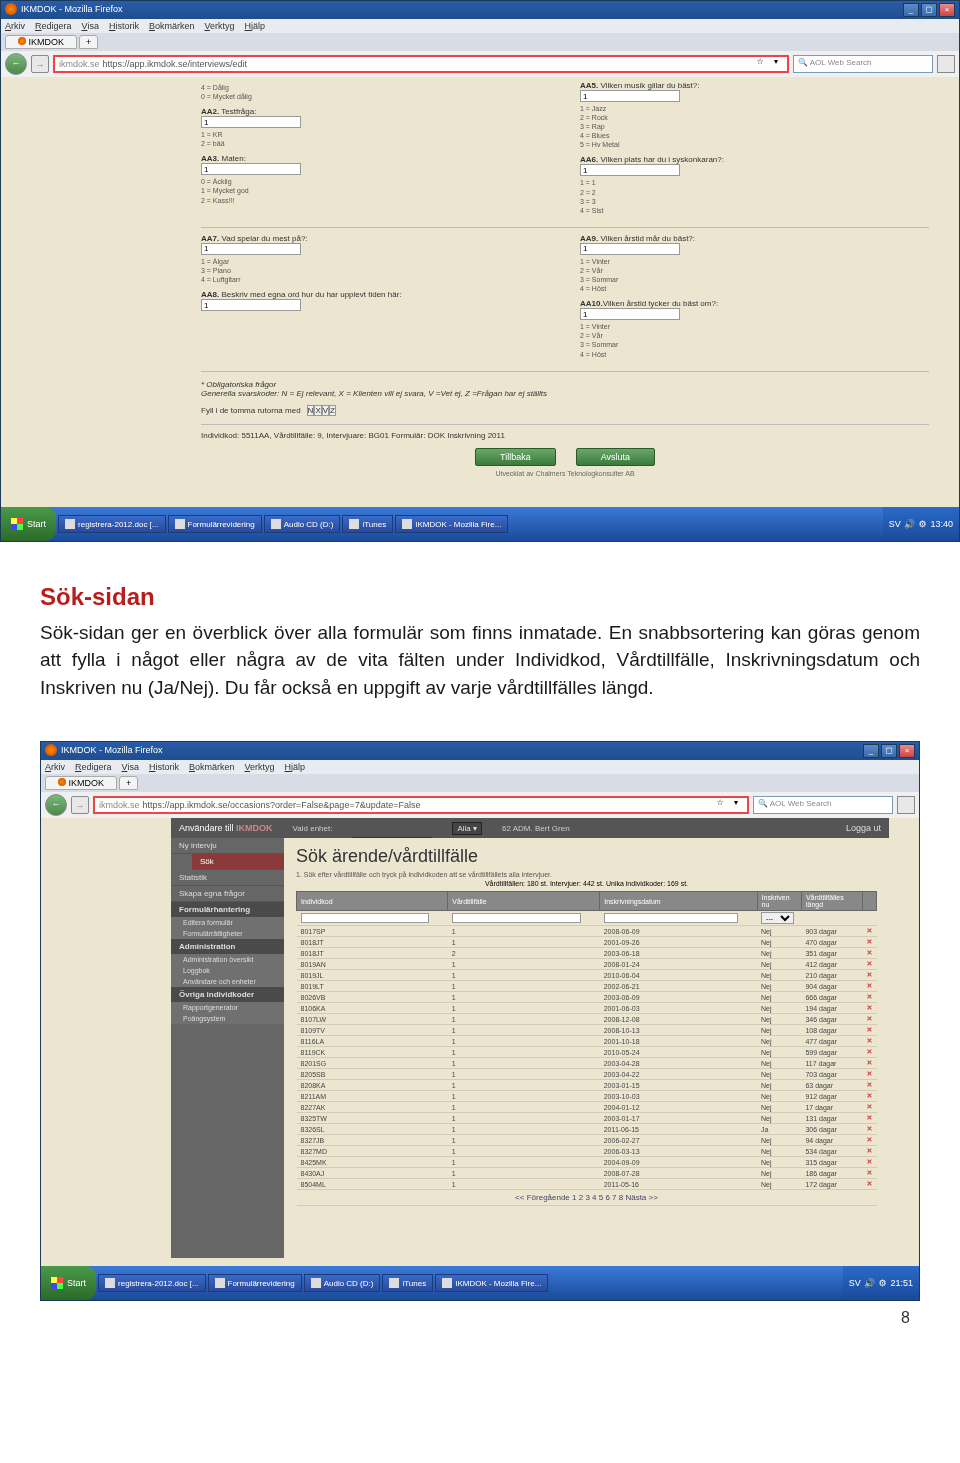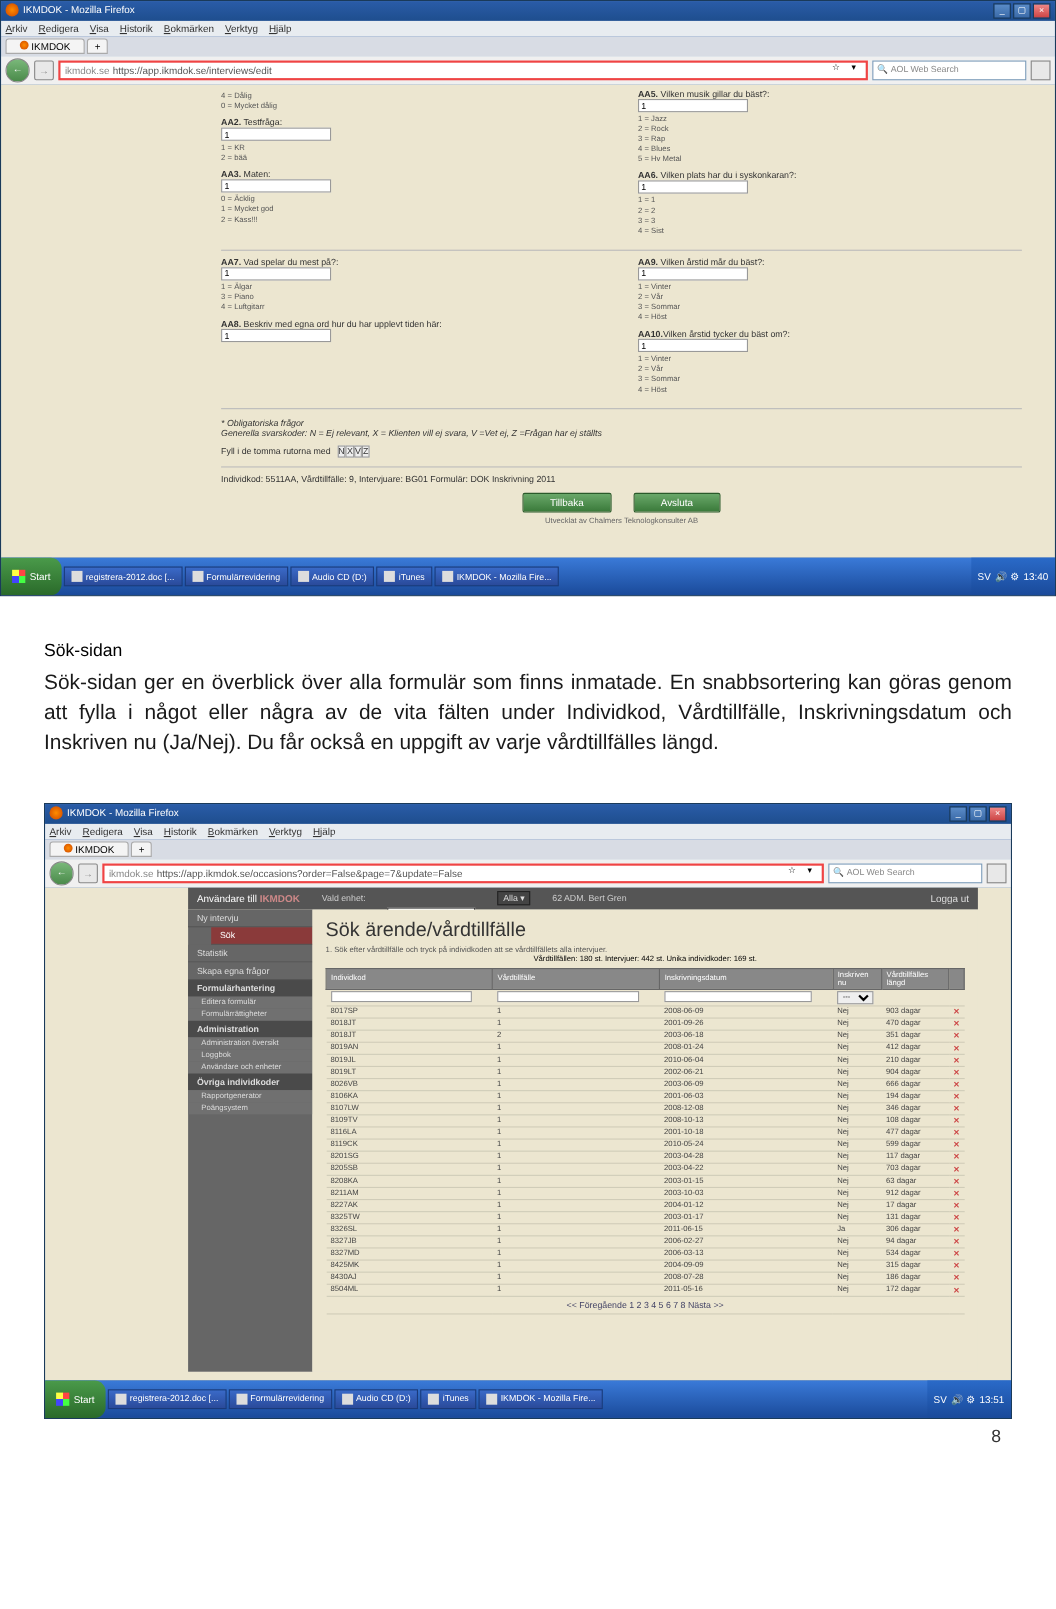--- a/index.html
+++ b/index.html
@@ -50,21 +50,21 @@
 .taskbar { background: linear-gradient(#3a7ad8, #1a4a9a); height: 34px; display: flex; align-items: center; font-size: 9px; color: #fff; }
 .start-btn { background: linear-gradient(#4a9a4a, #2a6a2a); padding: 2px 10px; border-radius: 0 10px 10px 0; display: flex; align-items: center; gap: 4px; height: 100%; }
 .start-flag { width: 12px; height: 12px; background: conic-gradient(#f44 0 25%, #4f4 25% 50%, #44f 50% 75%, #ff4 75% 100%); }
 .task-item { background: linear-gradient(#3a6ac8, #2a4a9a); margin-left: 2px; padding: 2px 6px; border: 1px solid #1a3a7a; font-size: 8px; height: 18px; display: flex; align-items: center; gap: 3px; }
 .task-icon { width: 10px; height: 10px; background: #ddd; display: inline-block; }
 .tray { margin-left: auto; background: linear-gradient(#2a6ac8, #1a4a9a); padding: 2px 6px; display: flex; align-items: center; gap: 4px; height: 100%; }
 
 
 .doc-section { padding: 30px 40px; font-family: Arial, sans-serif; font-size: 19px; line-height: 1.45; color: #1a1a1a; }
 .doc-section p { margin-bottom: 10px; text-align: justify; }
-.heading-purple { color: #000000; font-size: 16px; font-weight: normal; margin: 8px 0 4px 0; }
+.heading-purple { color: #b91c1c; font-size: 24px; font-weight: bold; margin: 8px 0 4px 0; }
 
 
 .screenshot2-wrap { padding: 0 40px; }
 .ss2-content { background: #e8e4d8; display: flex; min-height: 420px; font-size: 8px; }
 .ss2-top { background: #555; color: #fff; padding: 3px 8px; display: flex; align-items: center; gap: 20px; font-size: 9px; height: 20px; }
 .ss2-top .welcome { flex: 0 0 auto; }
 .ss2-top .welcome .brand { color: #c88; font-weight: bold; }
 .ss2-top .field-label { color: #ccc; font-size: 8px; }
 .ss2-top .input-mock { background: #fff; color: #333; padding: 1px 11px; border: 1px solid #333; font-size: 8px; margin-top: 30px; }
 .ss2-top .select-mock { background: #444; border: 1px solid #222; padding: 1px 4px; font-size: 8px; color: #ddd; }
@@ -551,19 +551,19 @@
     <div id="taskitems2" style="display:flex">
           <div class="task-item"><span class="task-icon"></span>registrera-2012.doc [...</div>
           <div class="task-item"><span class="task-icon"></span>Formulärrevidering</div>
           <div class="task-item"><span class="task-icon"></span>Audio CD (D:)</div>
           <div class="task-item"><span class="task-icon"></span>iTunes</div>
           <div class="task-item"><span class="task-icon"></span>IKMDOK - Mozilla Fire...</div>
         </div>
     <div class="tray">
       <span>SV</span>
       <span>🔊 ⚙</span>
-      <span>13:51</span>
+      <span>21:51</span>
     </div>
   </div>
 </div>
 </div>
 
 <div class="page-num">8</div>
 
 </body></html>

